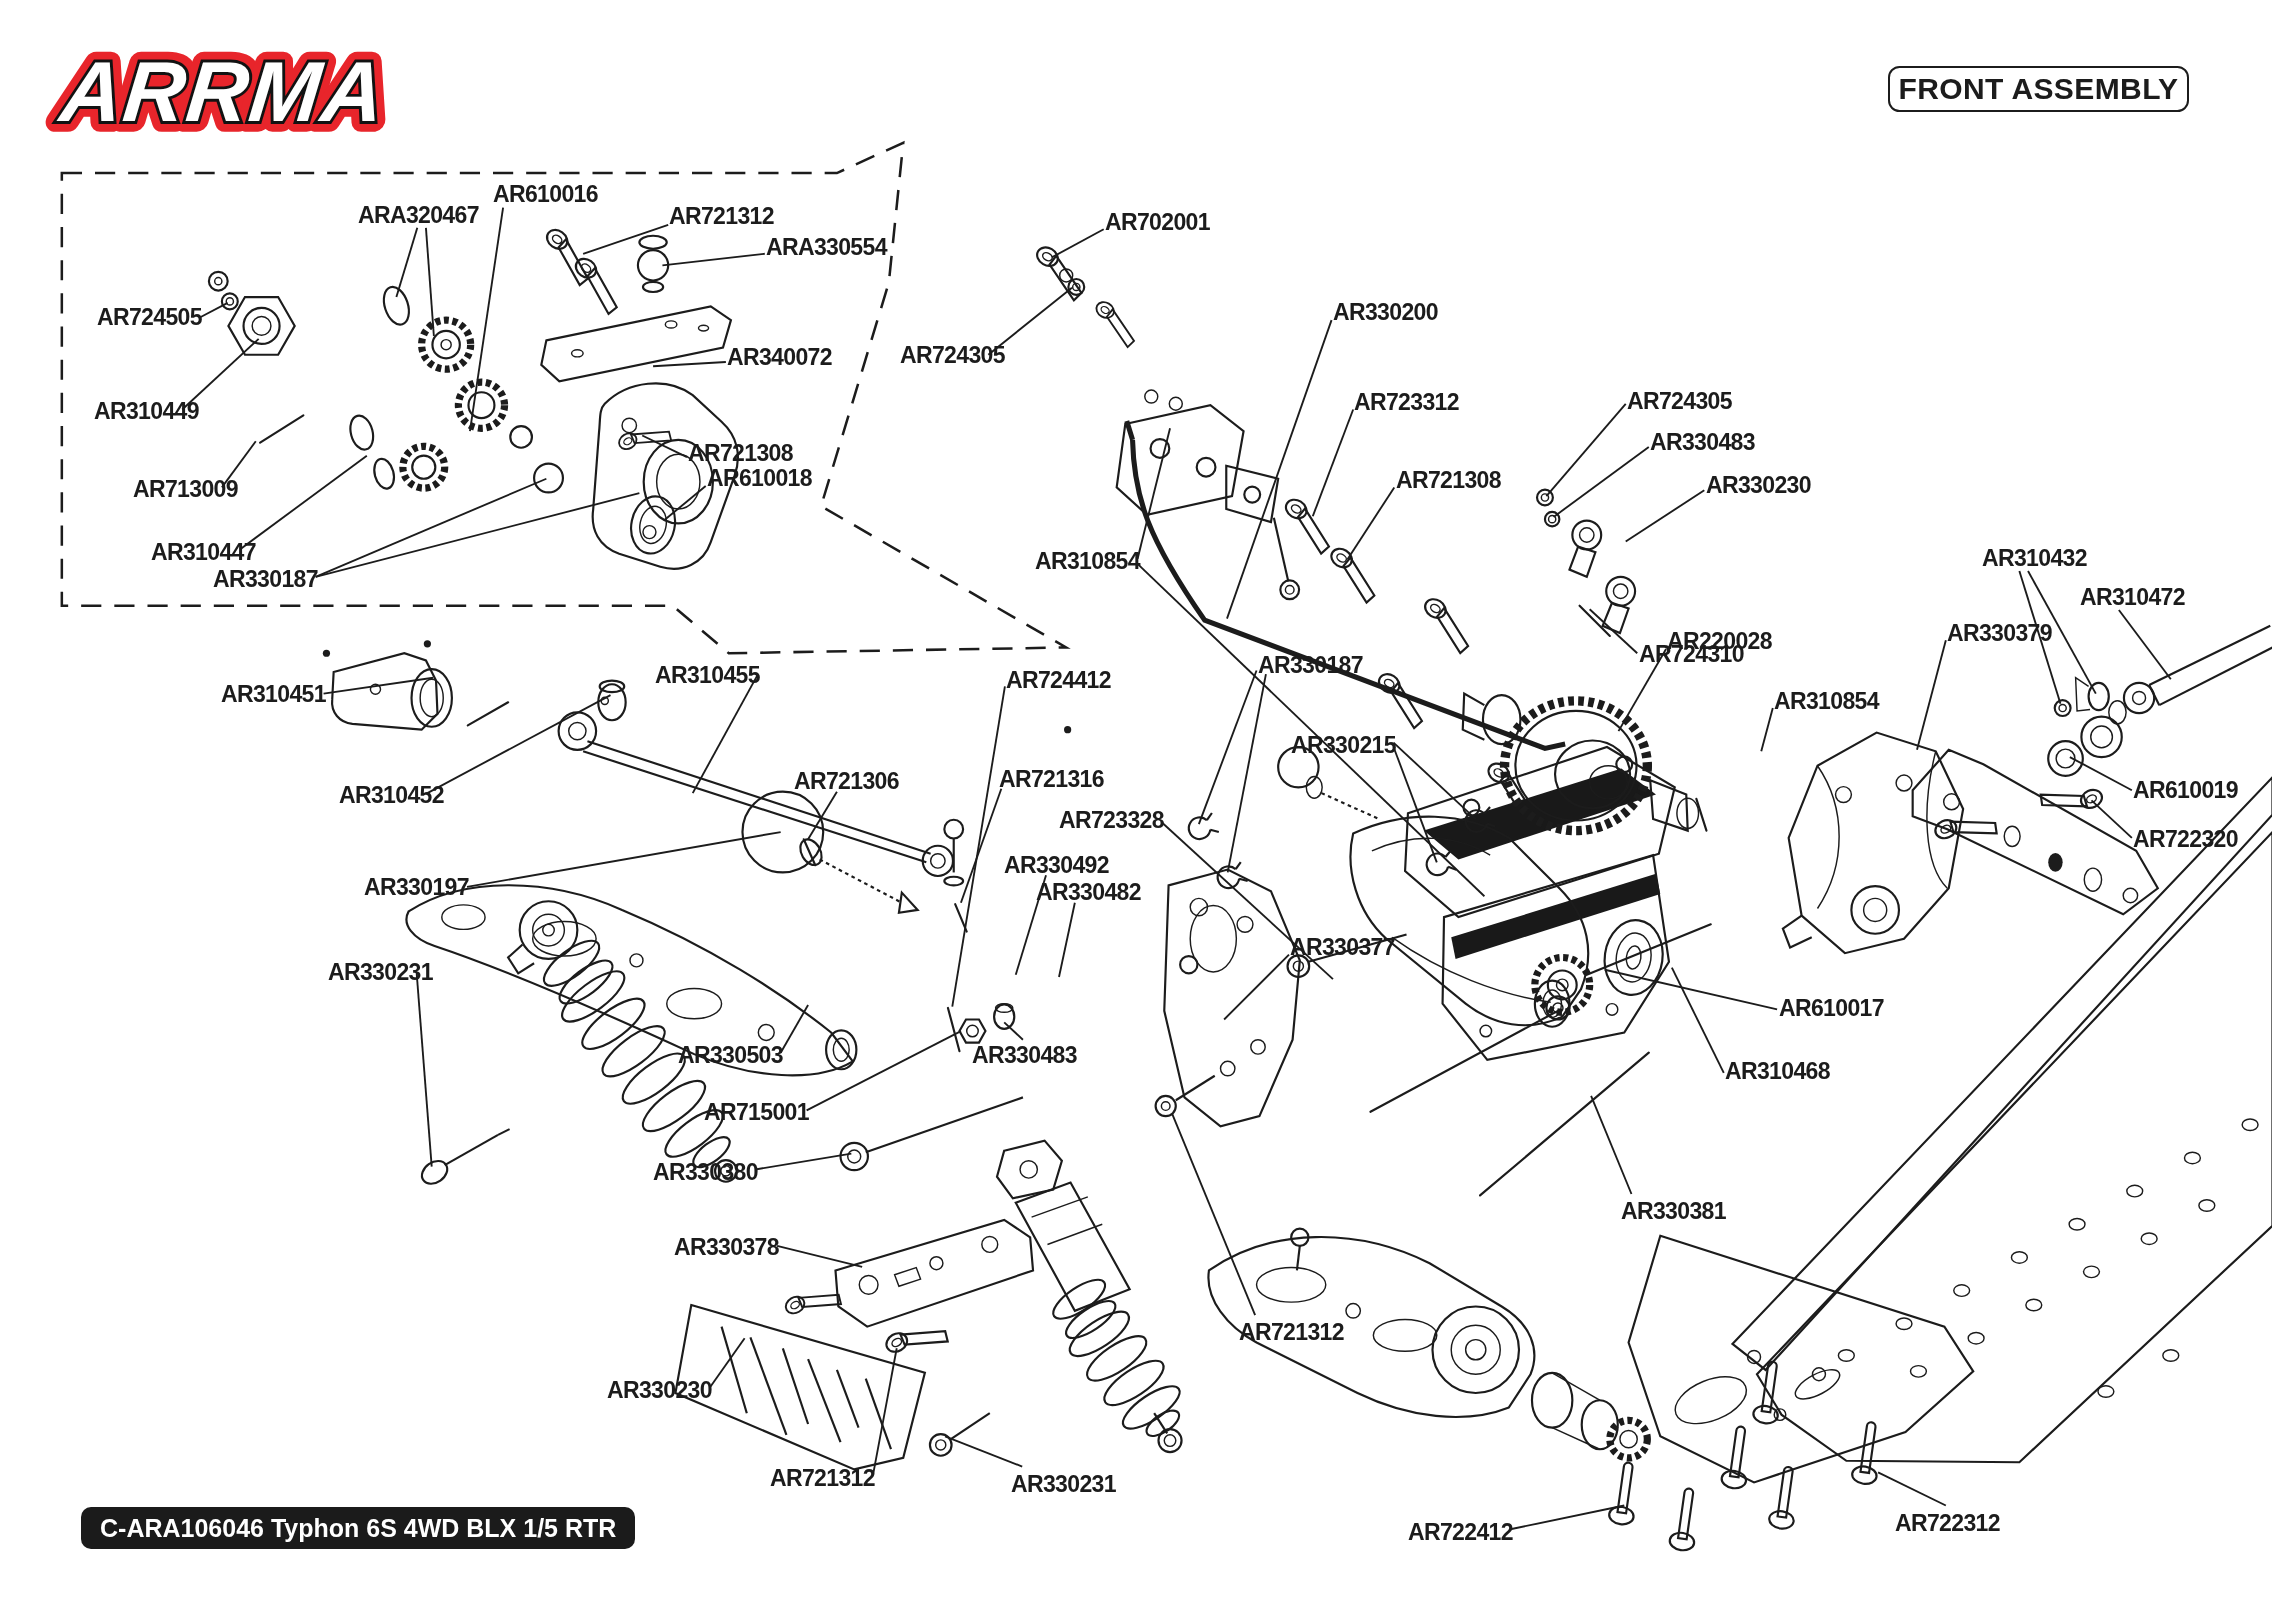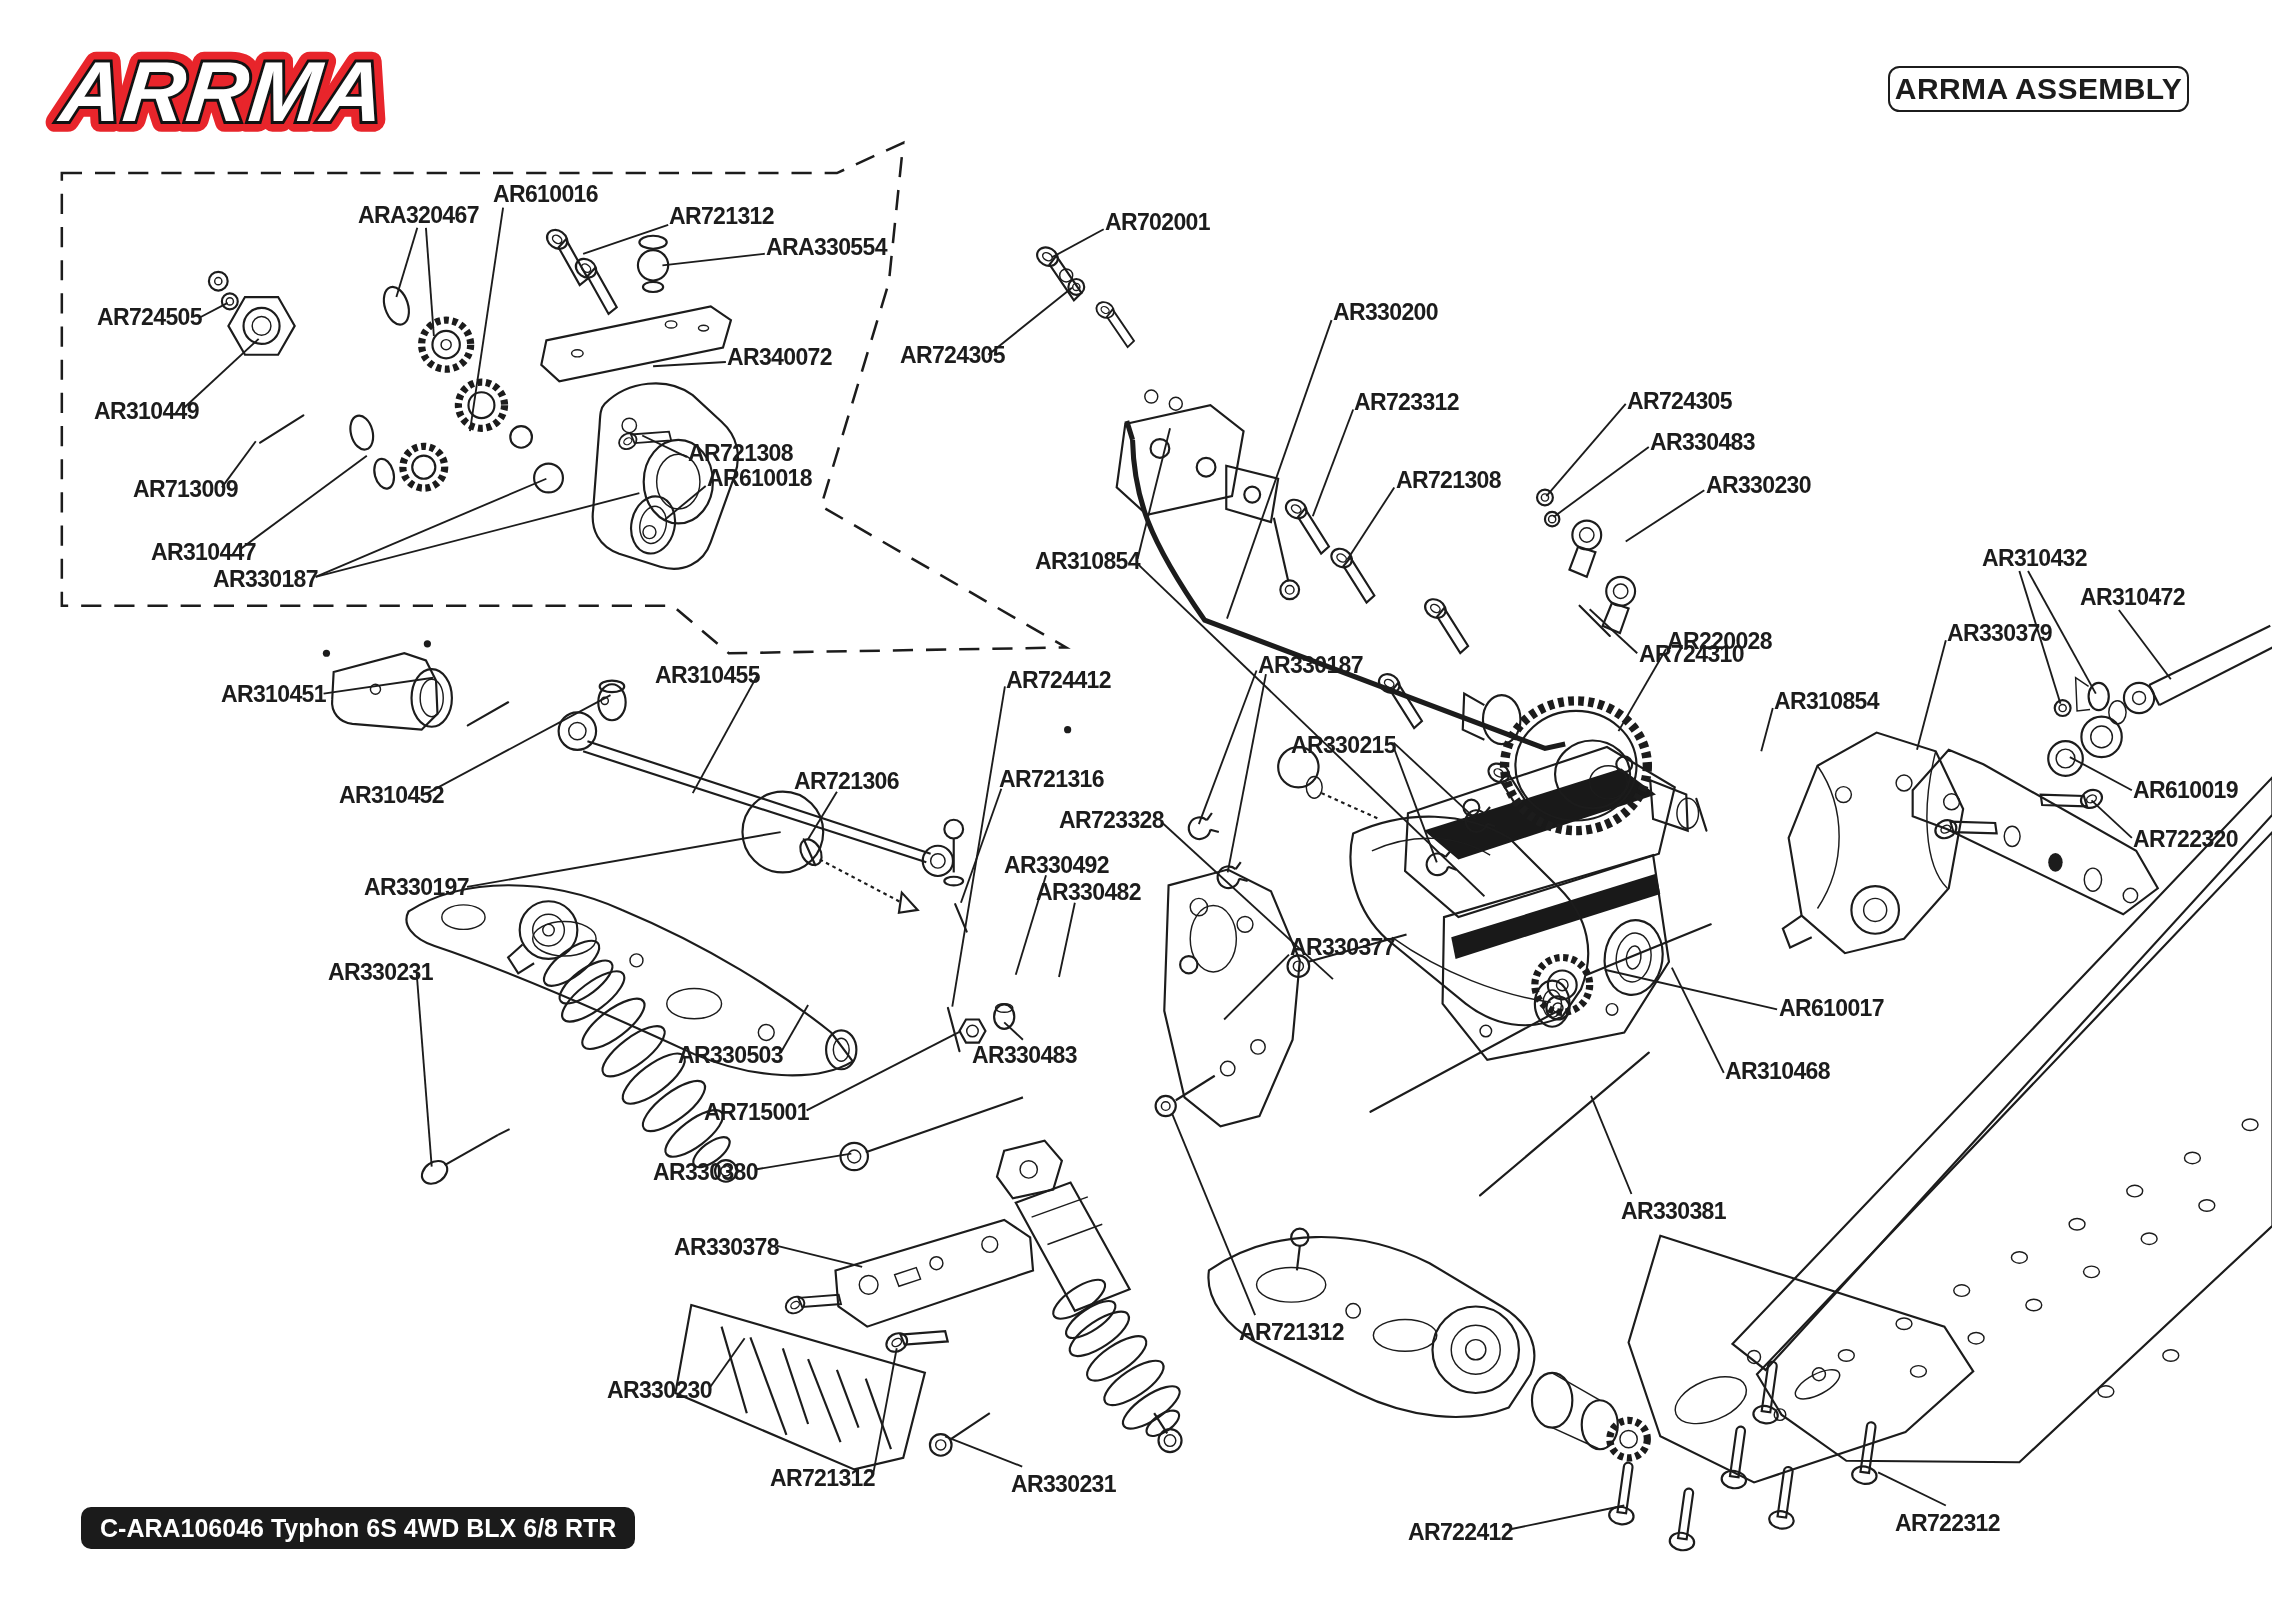--- a/index.html
+++ b/index.html
@@ -478,22 +478,22 @@
         <line x1="1077" y1="1728" x2="1195" y2="1757" class="leader"></line>
         <line x1="984" y1="1924" x2="1032" y2="1856" class="leader"></line>
         <line x1="1740" y1="1824" x2="1625" y2="1545" class="leader"></line>
         <line x1="1210" y1="2046" x2="1243" y2="1870" class="leader"></line>
         <line x1="1417" y1="2034" x2="1310" y2="1992" class="leader"></line>
         <line x1="2094" y1="2121" x2="2252" y2="2088" class="leader"></line>
         <line x1="2698" y1="2088" x2="2604" y2="2042" class="leader"></line>
       </g>
   </svg>
 
-  <div class="titlebox">ARRMA ASSEMBLY</div>
-  <div class="footer">C-ARA106046 Typhon 6S 4WD BLX 6/8 RTR</div>
+  <div class="titlebox">FRONT ASSEMBLY</div>
+  <div class="footer">C-ARA106046 Typhon 6S 4WD BLX 1/5 RTR</div>
 
   <div id="labels">
       <div class="plabel" style="left: 358px; top: 201px;">ARA320467</div>
       <div class="plabel" style="left: 493px; top: 180px;">AR610016</div>
       <div class="plabel" style="left: 669px; top: 202px;">AR721312</div>
       <div class="plabel" style="left: 766px; top: 233px;">ARA330554</div>
       <div class="plabel" style="left: 97px; top: 303px;">AR724505</div>
       <div class="plabel" style="left: 727px; top: 343px;">AR340072</div>
       <div class="plabel" style="left: 94px; top: 397px;">AR310449</div>
       <div class="plabel" style="left: 688px; top: 439px;">AR721308</div>

